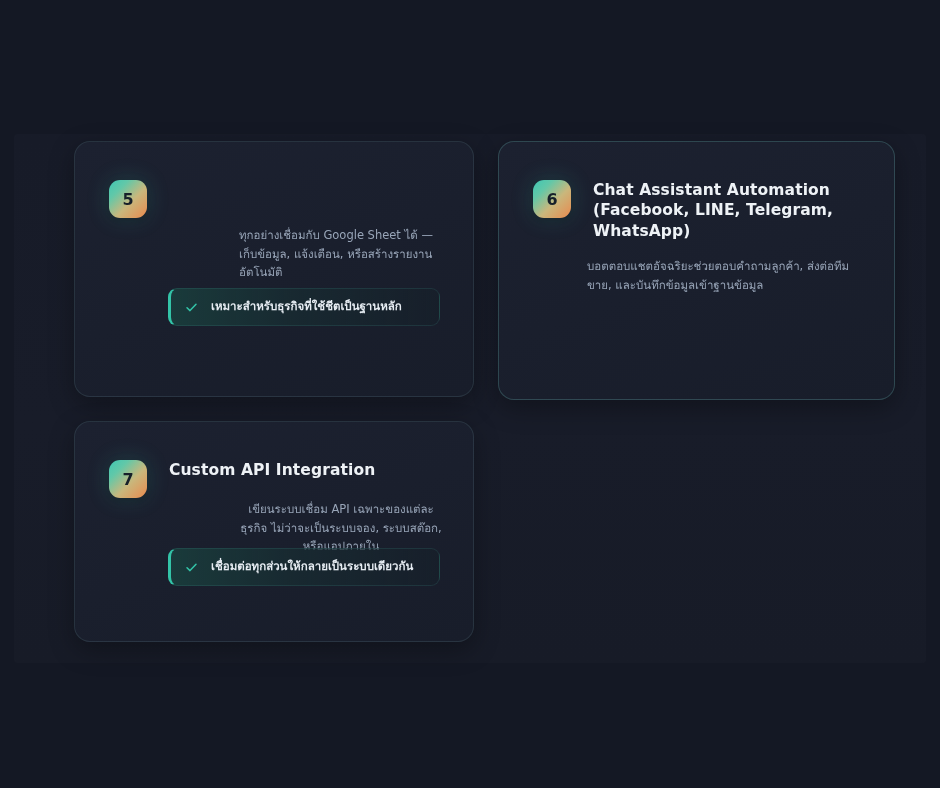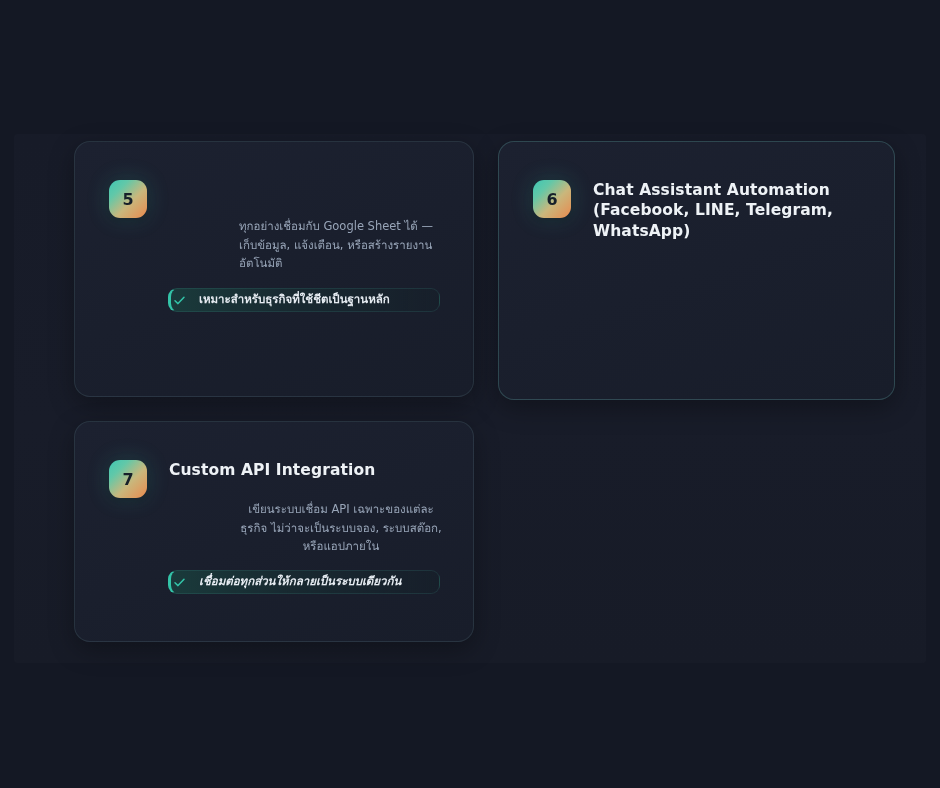--- a/index.html
+++ b/index.html
@@ -92,41 +92,41 @@
   .card-desc {
     position: absolute;
     left: 164px;
     right: 30px;
     font-size: 11.5px;
     line-height: 1.62;
     color: #98a5b8;
     font-family: "DejaVu Sans", "Liberation Sans", sans-serif;
   }
 
-  #card-5 .card-desc { top: 75px; }
+  #card-5 .card-desc { top: 84px; }
   #card-6 .card-desc { top: 115px; left: 88px; right: 26px; }
   #card-7 .card-desc { top: 78px; text-align: center; }
 
   .pill {
     position: absolute;
-    height: 24px;
+    height: 38px;
     border-radius: 9px;
     background: linear-gradient(90deg, rgba(26,60,60,0.95) 0%, rgba(24,44,50,0.80) 45%, rgba(22,32,42,0.55) 100%);
     border: 1px solid rgba(70, 150, 145, 0.18);
     border-left: 3px solid #33c4a8;
     display: flex;
     align-items: center;
     gap: 13px;
-    padding-left: 2px;
+    padding-left: 14px;
     padding-right: 16px;
   }
 
   #card-5 .pill { left: 93px; top: 146px; width: 272px; }
   #card-6 .pill { left: 93px; top: 183px; width: 273px; }
-  #card-7 .pill { left: 93px; top: 148px; width: 272px; font-style: italic; }
+  #card-7 .pill { left: 93px; top: 126px; width: 272px; }
 
   .check-icon {
     flex: 0 0 auto;
     width: 13px;
     height: 13px;
     display: block;
   }
   .check-icon svg { display: block; }
 
   .pill-text {
@@ -157,20 +157,21 @@
       </span>
       <span class="pill-text">เหมาะสำหรับธุรกิจที่ใช้ชีตเป็นฐานหลัก</span>
     </div>
   </div>
 
   <div class="card accent" id="card-6">
     <div class="card-head">
       <div class="badge">6</div>
       <div class="card-title">Chat Assistant Automation (Facebook, LINE, Telegram, WhatsApp)</div>
     </div>
+    <div class="card-desc">บอตตอบแชตอัจฉริยะช่วยตอบคำถามลูกค้า, ส่งต่อทีมขาย, และบันทึกข้อมูลเข้าฐานข้อมูล</div>
   </div>
 
   <div class="card" id="card-7">
     <div class="card-head">
       <div class="badge">7</div>
       <div class="card-title">Custom API Integration</div>
     </div>
     <div class="card-desc">เขียนระบบเชื่อม API เฉพาะของแต่ละธุรกิจ ไม่ว่าจะเป็นระบบจอง, ระบบสต๊อก, หรือแอปภายใน</div>
     <div class="pill">
       <span class="check-icon">

